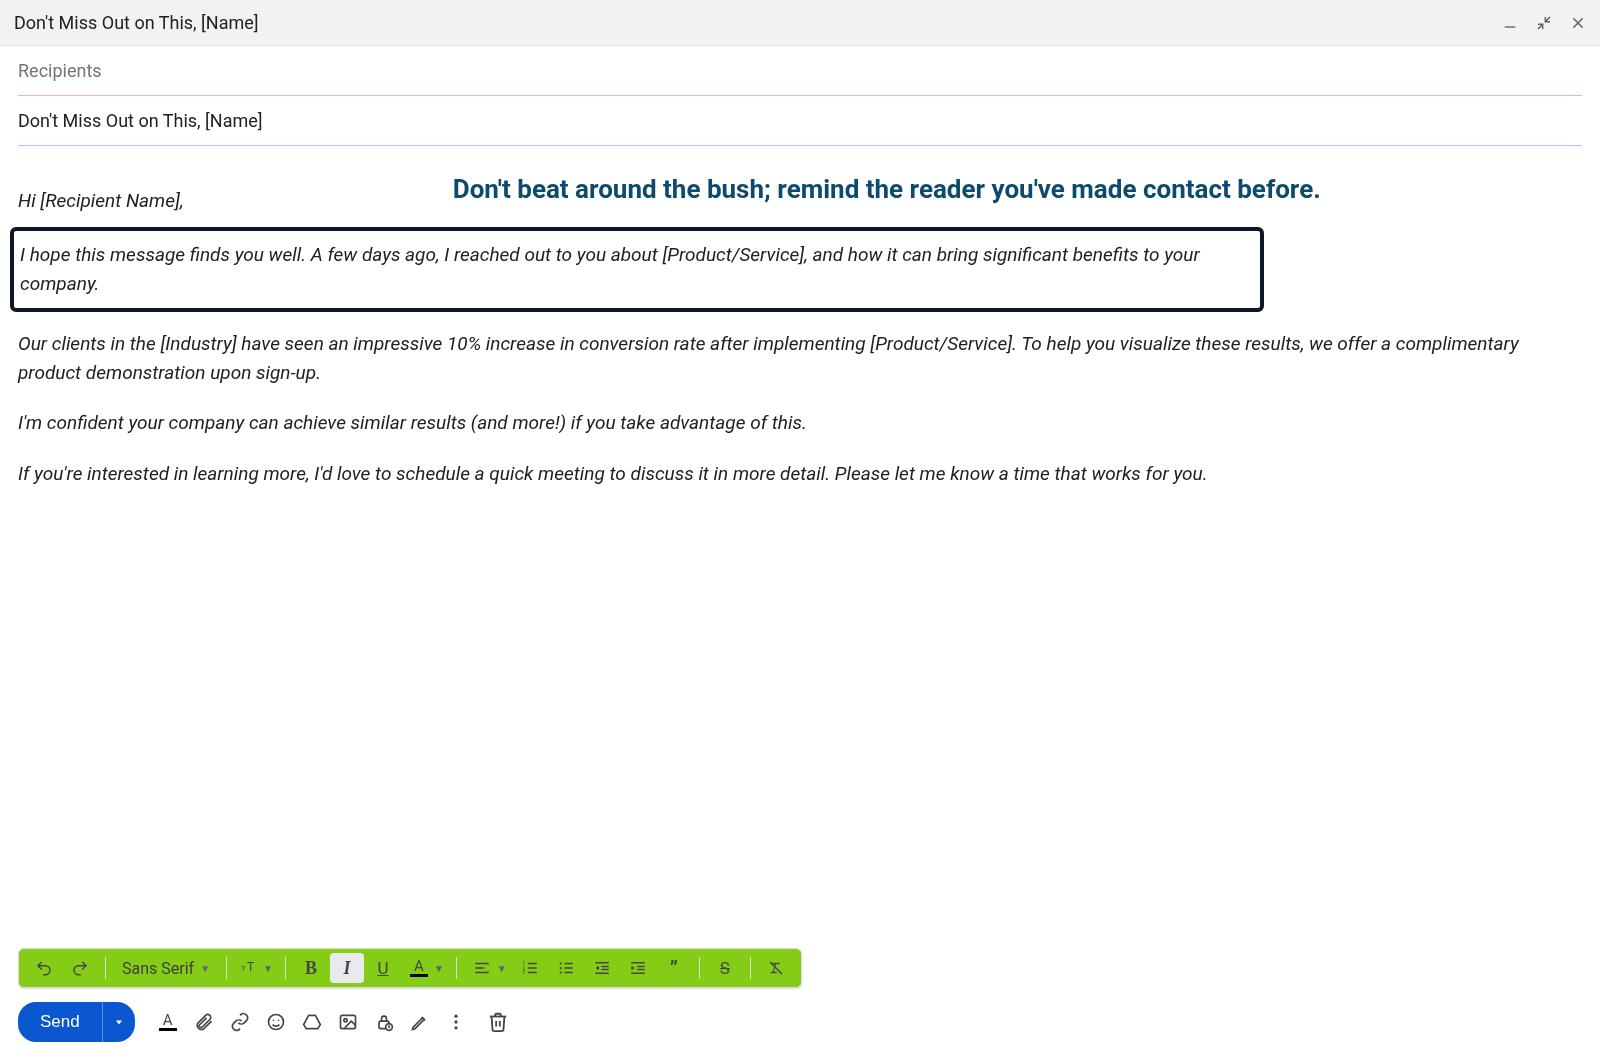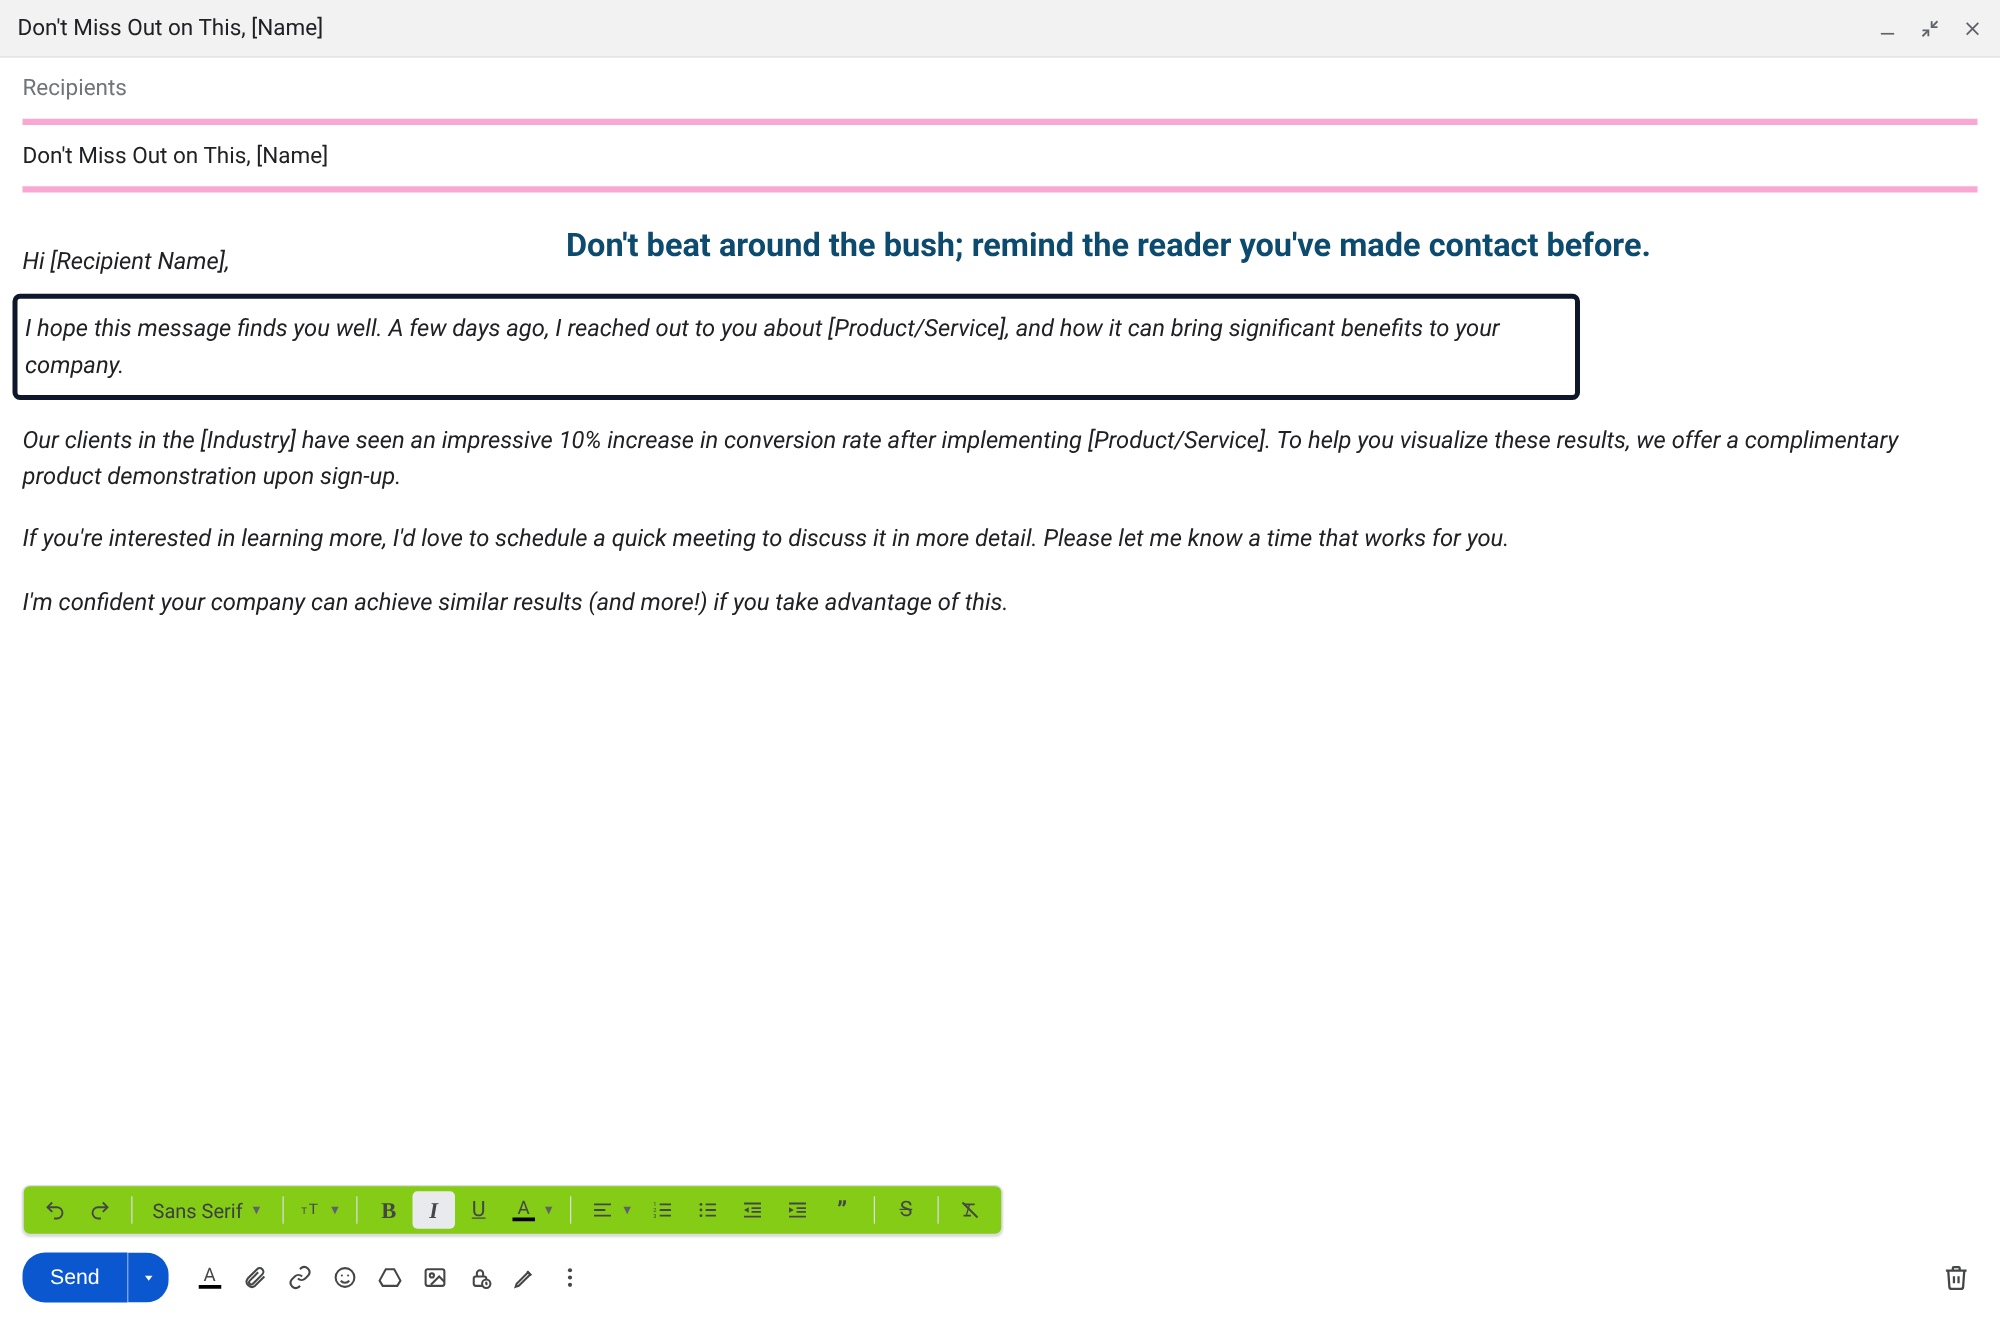--- a/index.html
+++ b/index.html
@@ -20,21 +20,21 @@
     justify-content: space-between;
     padding: 0 14px;
     border-bottom: 1px solid #e0e0e0;
   }
   .titlebar-text { font-size: 18px; color: #202124; }
   .titlebar-controls { display: flex; gap: 18px; align-items: center; }
   .titlebar-controls svg, .titlebar-controls span { color: #5f6368; }
   .win-btn { cursor: pointer; display:flex; align-items:center; }
   .fields { padding: 0 18px; }
   .field-row {
-    border-bottom: 5px solid #f9a8d4;
+    border-bottom: 1px solid #f9a8d4;
     padding: 14px 0;
     font-size: 18px;
     color: #202124;
   }
   .placeholder { color: #70757a; }
   .body-area {
     flex: 1;
     padding: 18px;
     font-size: 19px;
     color: #202124;
@@ -93,21 +93,21 @@
   .font-select {
     display: flex; align-items: center; gap: 6px;
     padding: 0 8px; font-size: 16px; color: #3c4043; cursor: pointer;
   }
   .font-size-btn { display:flex; align-items:center; gap:2px; cursor:pointer; color:#444746; padding:0 4px;}
   .text-color-btn { display:flex; flex-direction:column; align-items:center; gap:0; cursor:pointer; color:#444746; padding:0 2px;}
   .color-bar { width:18px; height:3px; background:#000; }
   .bottom-bar {
     display: flex;
     align-items: center;
-    justify-content: space-between;
+    justify-content: flex-start;
     gap: 20px;
   }
   .bottom-left { display: flex; align-items: center; gap: 8px; }
   .send-btn-grp { display: flex; }
   .send-btn {
     background: #0b57d0;
     color: #fff;
     font-size: 17px;
     font-weight: 500;
     border: none;
@@ -169,22 +169,22 @@
     <div class="ann-wrap">
         <div class="annotation">Don't beat around the bush; remind the reader you've made contact before.</div>
       </div>
   </div>
 
   <div class="highlight-box">
     <div>I hope this message finds you well. A few days ago, I reached out to you about [Product/Service], and how it can bring significant benefits to your company.</div>
   </div>
 
   <div class="para">Our clients in the [Industry] have seen an impressive 10% increase in conversion rate after implementing [Product/Service]. To help you visualize these results, we offer a complimentary product demonstration upon sign-up.</div>
+  <div class="para">I'm confident your company can achieve similar results (and more!) if you take advantage of this.</div>
   <div class="para">If you're interested in learning more, I'd love to schedule a quick meeting to discuss it in more detail. Please let me know a time that works for you.</div>
-  <div class="para">I'm confident your company can achieve similar results (and more!) if you take advantage of this.</div>
 </div>
 
 <div class="toolbar-wrap">
 
   <div class="format-toolbar">
     <div class="tb-btn">
       <svg width="18" height="18" viewBox="0 0 24 24" fill="none" stroke="currentColor" stroke-width="2">
           <path d="M9 14 4 9l5-5"></path>
           <path d="M4 9h10a6 6 0 0 1 0 12h-3"></path>
         </svg>

